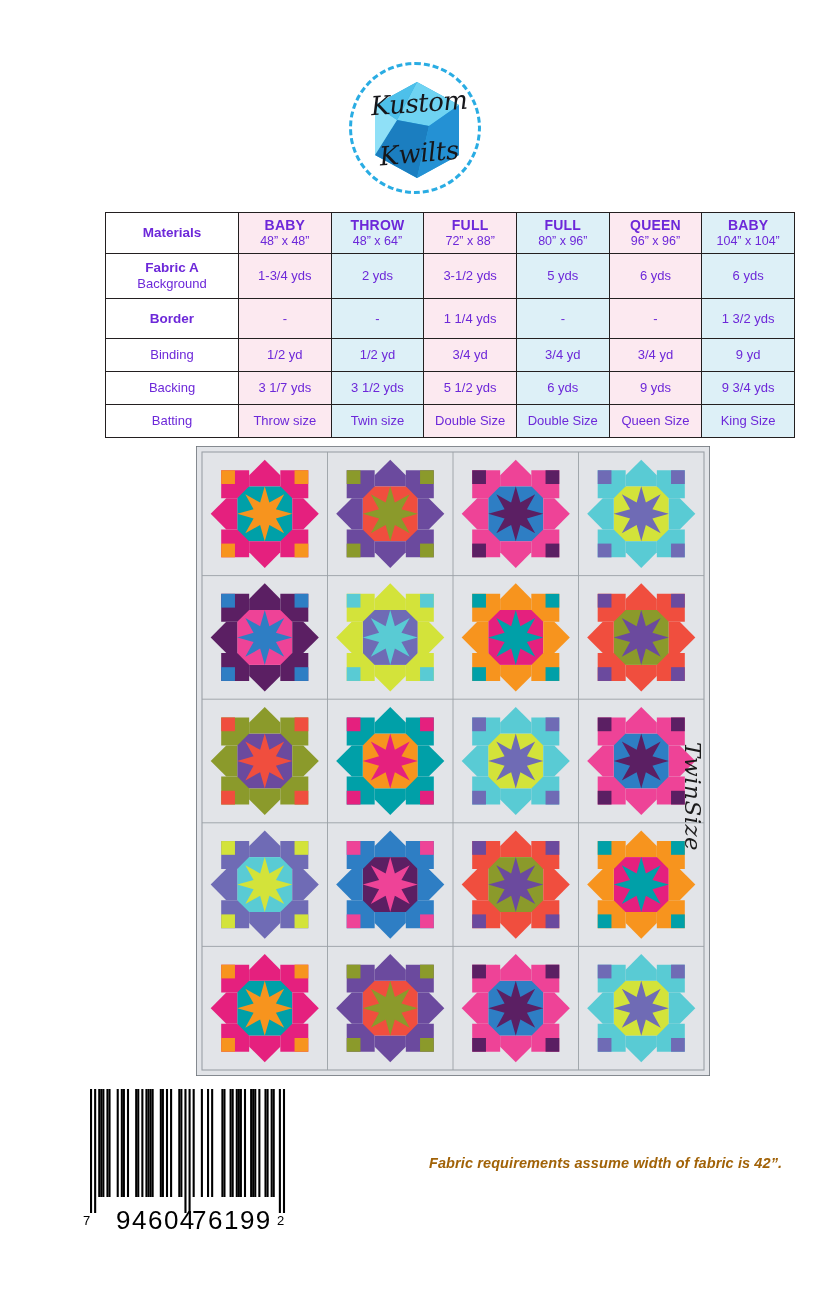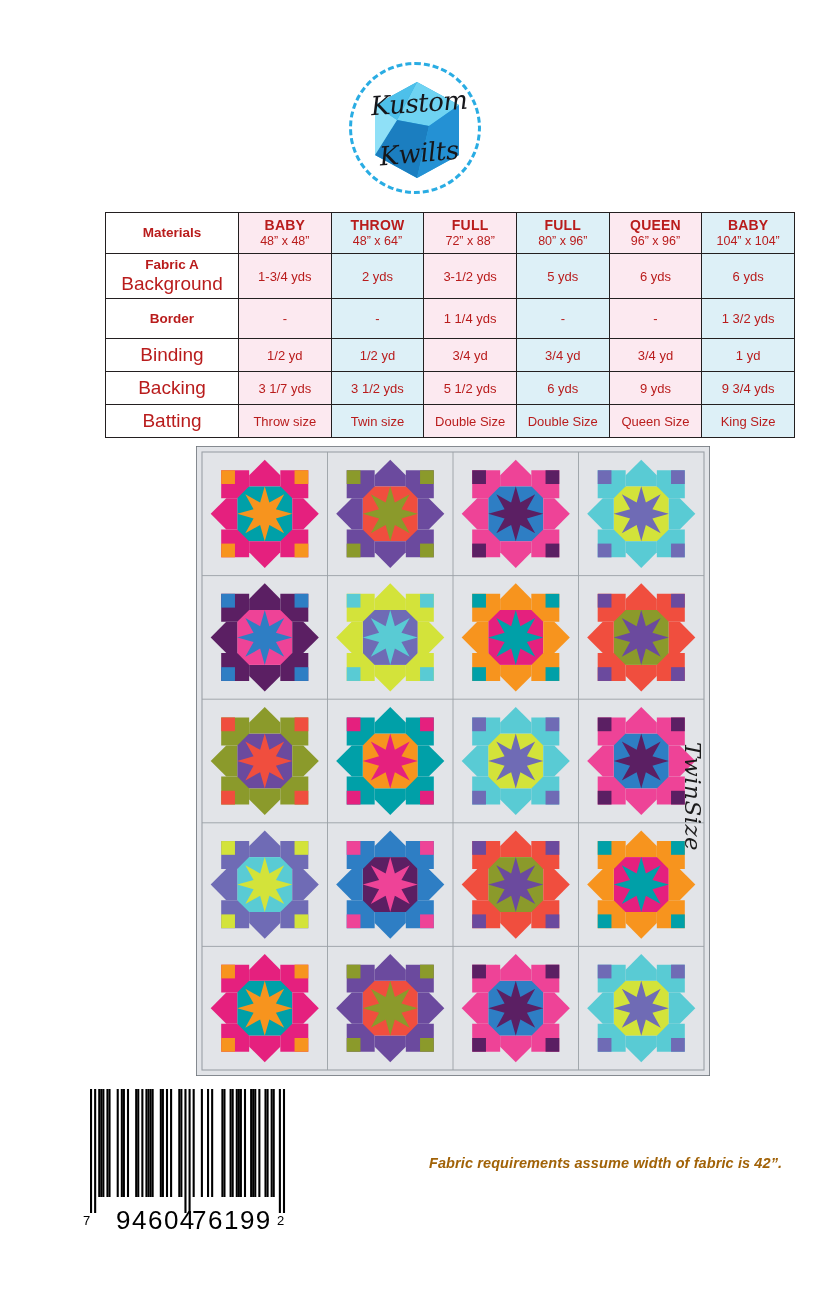--- a/index.html
+++ b/index.html
@@ -49,27 +49,27 @@
   table.req{
     border-collapse:collapse;
     width:690px;
     table-layout:fixed;
   }
   table.req td{
     border:1.6px solid #231f20;
     text-align:center;
     vertical-align:middle;
     font-size:13px;
-    color:#b91c1c;
+    color:#6d28d9;
     padding:3px 2px;
     line-height:1.18;
   }
   td.lbl{width:128px;background:#ffffff;}
   td.lbl .b{font-weight:bold;font-size:13.5px;}
-  td.lbl .n{font-weight:normal;font-size:19px;}
+  td.lbl .n{font-weight:normal;font-size:13px;}
   .sz-hd{font-weight:bold;font-size:14px;letter-spacing:0.2px;}
   .sz-dim{font-weight:normal;font-size:12.5px;}
   .c-pink{background:#fce9f0;}
   .c-blue{background:#ddf0f7;}
   tr.r-hd td{height:34px;}
   tr.r-a td{height:38px;}
   tr.r-b td{height:33px;}
   tr.r-c td{height:33px;}
   tr.r-s td{height:26px;}
 
@@ -186,21 +186,21 @@
         </tr>
         <tr class="r-s">
           <td class="lbl">
             <div class="n">Binding</div>
           </td>
           <td class="c-pink">1/2 yd</td>
           <td class="c-blue">1/2 yd</td>
           <td class="c-pink">3/4 yd</td>
           <td class="c-blue">3/4 yd</td>
           <td class="c-pink">3/4 yd</td>
-          <td class="c-blue">1 yd</td>
+          <td class="c-blue">9 yd</td>
         </tr>
         <tr class="r-s">
           <td class="lbl">
             <div class="n">Backing</div>
           </td>
           <td class="c-pink">3 1/7 yds</td>
           <td class="c-blue">3 1/2 yds</td>
           <td class="c-pink">5 1/2 yds</td>
           <td class="c-blue">6 yds</td>
           <td class="c-pink">9 yds</td>

